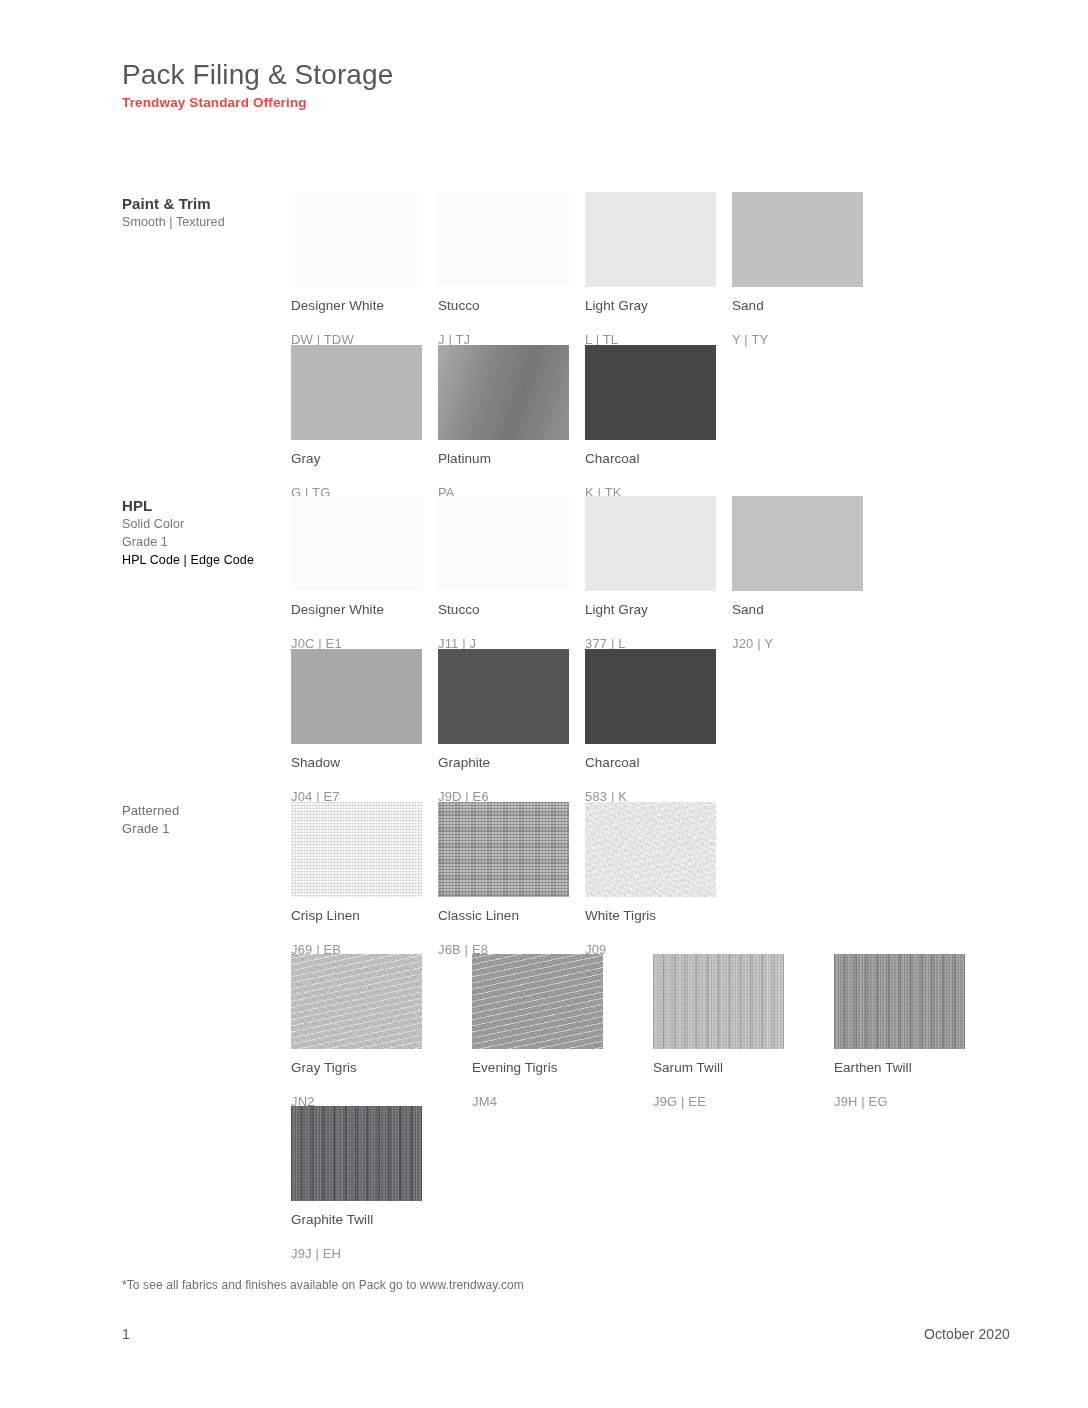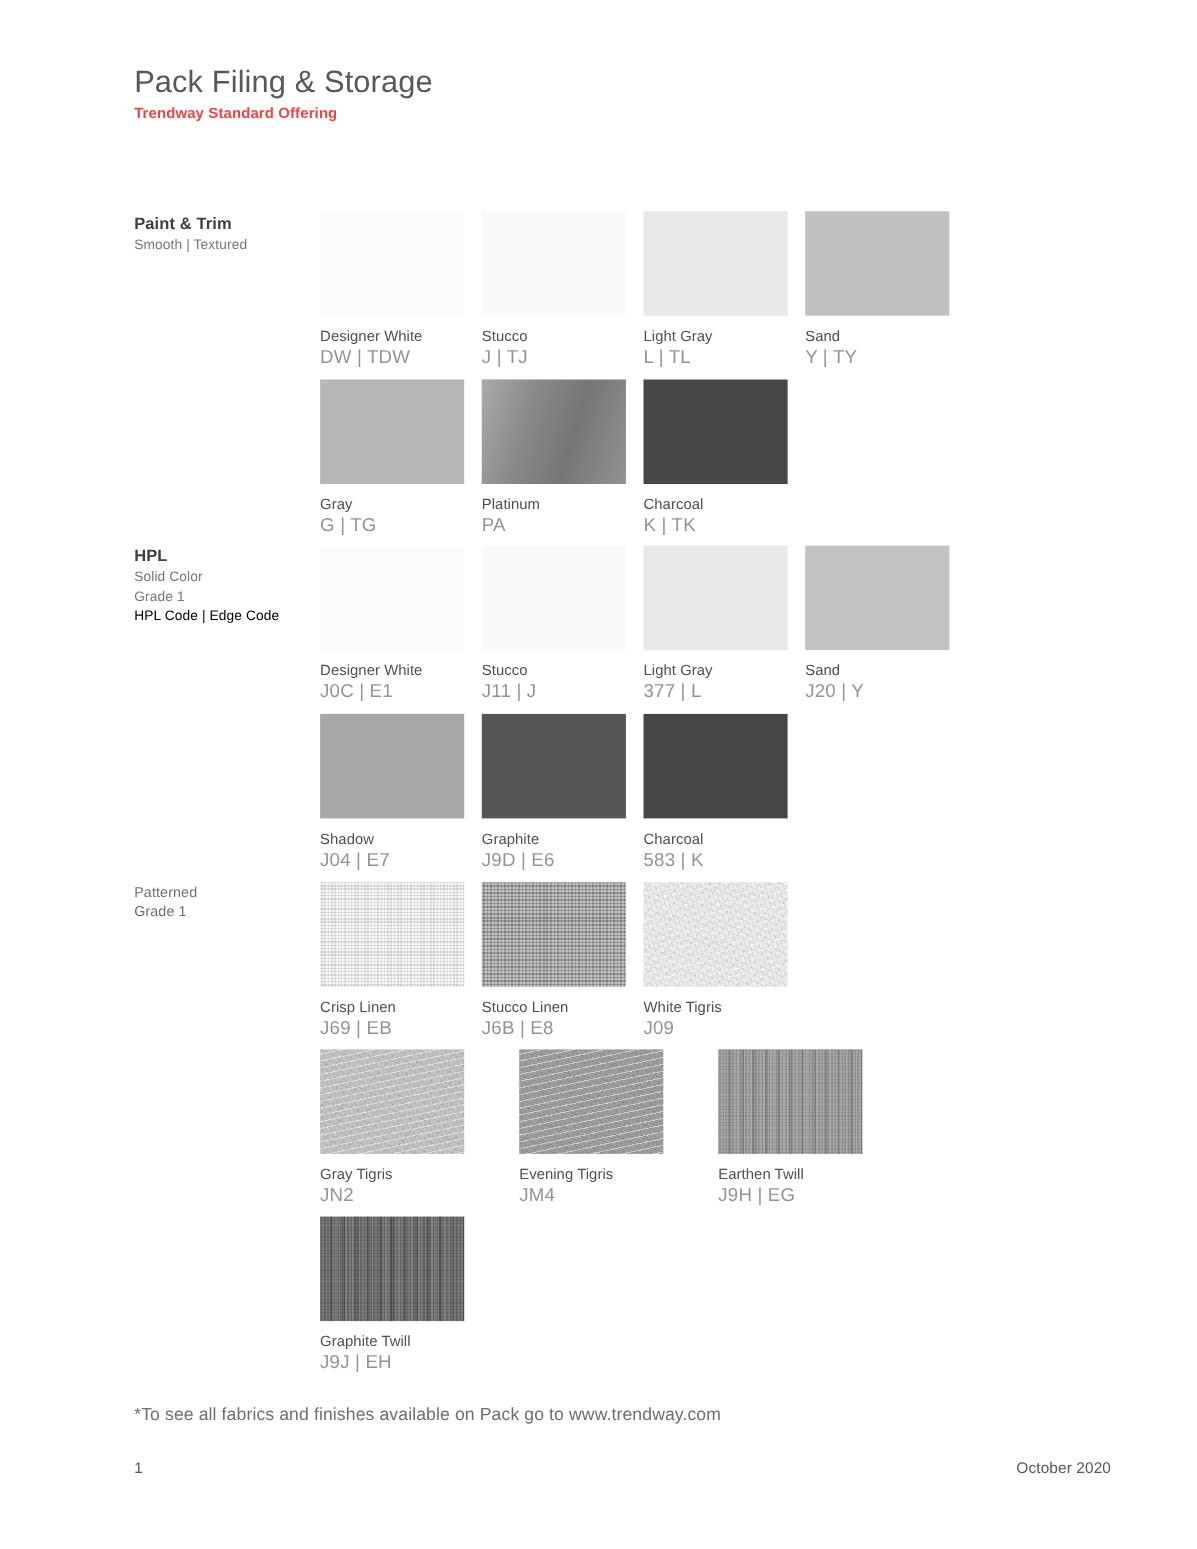--- a/index.html
+++ b/index.html
@@ -96,23 +96,23 @@
   }
   .swatch-name {
     font-size: 13.5px;
     color: #4f4f52;
     margin-top: 11px;
     line-height: 1.2;
     white-space: nowrap;
     letter-spacing: 0.05px;
   }
   .swatch-code {
-    font-size: 17px;
+    font-size: 13px;
     color: #949497;
-    margin-top: 1px;
+    margin-top: 18px;
     line-height: 1.2;
     white-space: nowrap;
     letter-spacing: 0.15px;
   }
 
   
   .tex-weave-fine::after,
   .tex-weave::after {
     content: "";
     position: absolute;
@@ -159,21 +159,21 @@
     inset: 0;
     background:
       linear-gradient(107deg, rgba(255,255,255,0.30) 0%, rgba(255,255,255,0.02) 34%, rgba(0,0,0,0.12) 62%, rgba(255,255,255,0.10) 100%);
   }
 
   
   .footnote {
     position: absolute;
     left: 122px;
     top: 1278px;
-    font-size: 16px;
+    font-size: 12px;
     color: #6f6f72;
     letter-spacing: 0.1px;
     white-space: nowrap;
   }
   .footer {
     position: absolute;
     left: 122px;
     right: 78px;
     top: 1326px;
     display: flex;
@@ -288,39 +288,44 @@
         <div class="sl-line">Grade 1</div>
       </div>
       <div class="swatch-row" style="top: 802px;">
         <div class="swatch-cell">
           <div class="swatch-chip tex-weave-fine" style="background: rgb(236, 236, 236);"></div>
           <div class="swatch-name">Crisp Linen</div>
           <div class="swatch-code">J69 | EB</div>
         </div>
         <div class="swatch-cell">
           <div class="swatch-chip tex-weave" style="background: rgb(157, 157, 157);"></div>
-          <div class="swatch-name">Stucco Linen</div>
+          <div class="swatch-name">Classic Linen</div>
           <div class="swatch-code">J6B | E8</div>
         </div>
         <div class="swatch-cell">
           <div class="swatch-chip tex-mottle" style="background: rgb(233, 234, 234);"></div>
           <div class="swatch-name">White Tigris</div>
           <div class="swatch-code">J09</div>
         </div>
       </div>
       <div class="swatch-row" style="top: 954px; gap: 34px;">
         <div class="swatch-cell">
           <div class="swatch-chip tex-mottle" style="background: rgb(195, 195, 195);"></div>
           <div class="swatch-name">Gray Tigris</div>
           <div class="swatch-code">JN2</div>
         </div>
         <div class="swatch-cell">
           <div class="swatch-chip tex-mottle" style="background: rgb(158, 158, 158);"></div>
           <div class="swatch-name">Evening Tigris</div>
           <div class="swatch-code">JM4</div>
+        </div>
+        <div class="swatch-cell">
+          <div class="swatch-chip tex-twill" style="background: rgb(188, 188, 188);"></div>
+          <div class="swatch-name">Sarum Twill</div>
+          <div class="swatch-code">J9G | EE</div>
         </div>
         <div class="swatch-cell">
           <div class="swatch-chip tex-twill" style="background: rgb(142, 142, 142);"></div>
           <div class="swatch-name">Earthen Twill</div>
           <div class="swatch-code">J9H | EG</div>
         </div>
       </div>
       <div class="swatch-row" style="top: 1106px;">
         <div class="swatch-cell">
           <div class="swatch-chip tex-twill" style="background: rgb(87, 87, 90);"></div>

